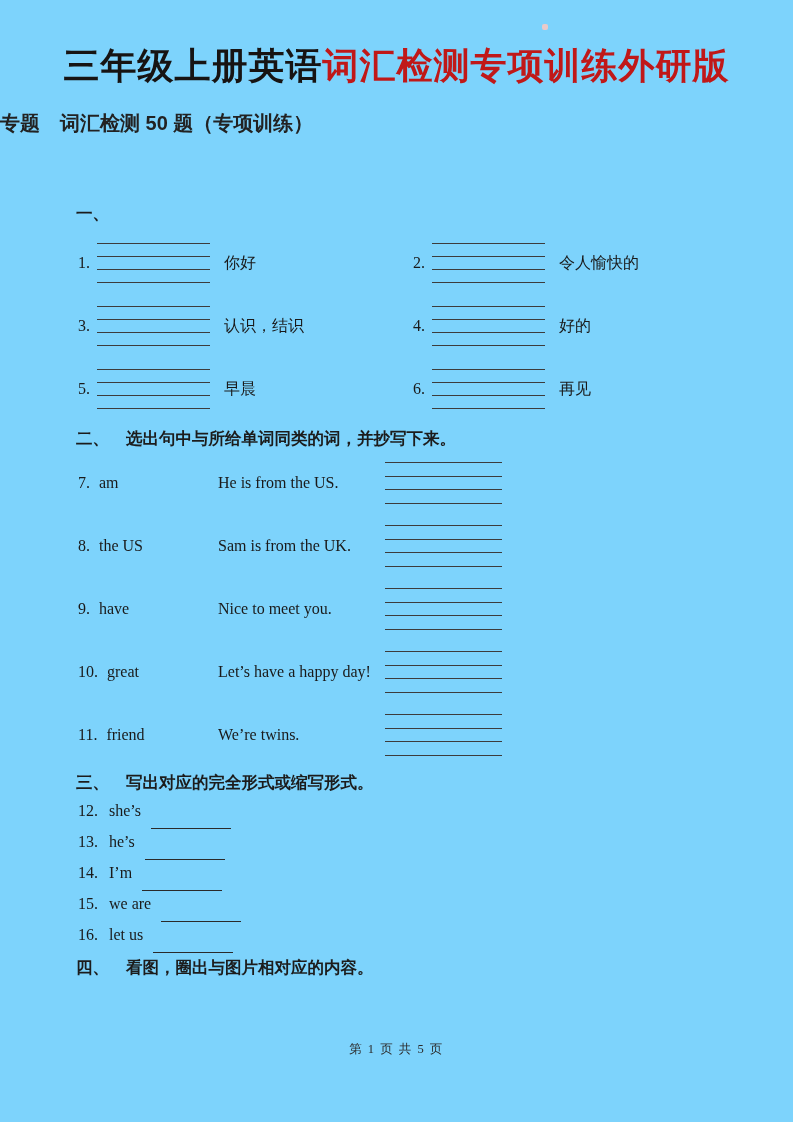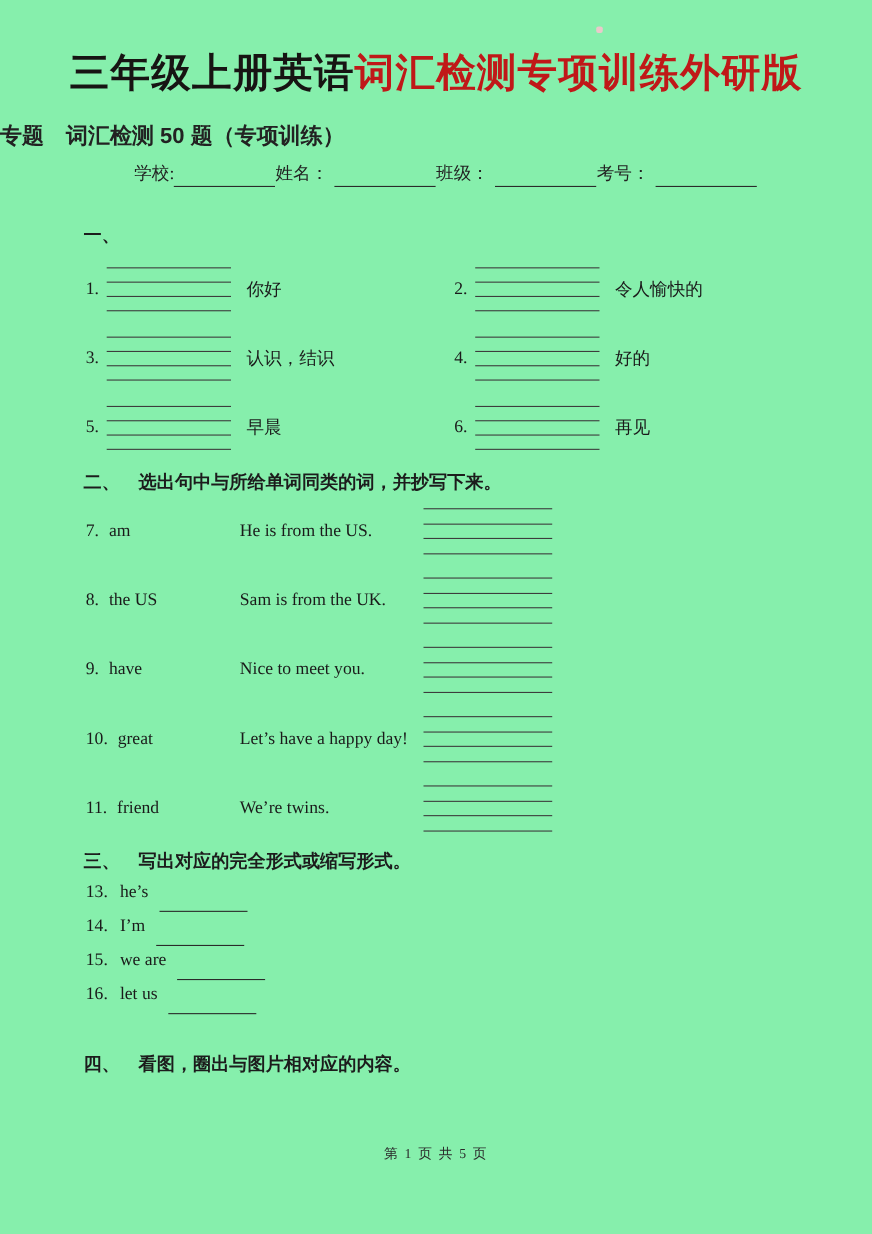--- a/index.html
+++ b/index.html
@@ -1,20 +1,20 @@
 <!DOCTYPE html>
 <html><head>
 <meta charset="utf-8">
 <style>
   html,body{margin:0;padding:0;background:#e8e8e8;}
   .page{
     position:relative;
     width:793px;height:1122px;
     margin:0 auto;
-    background:#86efac;
+    background:#7dd3fc;
     overflow:hidden;
     color:#1a1a1a;
     font-family:"Liberation Serif", serif;
   }
   
   .title{
     position:absolute;top:42px;left:0;width:100%;
     text-align:center;
     font-family:"Liberation Sans", sans-serif;
     font-weight:900;
@@ -103,30 +103,20 @@
 <div class="page">
 
   <span class="red-speck"></span>
 
   <div class="title">
     <span class="t-black">三年级上册英语</span><span class="t-red">词汇检测专项训练外研版</span>
   </div>
 
   <div class="subtitle">专题　词汇检测 50 题（专项训练）</div>
 
-  <div class="info-line">
-    <span class="info-label">学校:</span>
-    <span class="info-blank"></span>
-    <span class="info-label">姓名：</span>
-    <span class="info-blank gap"></span>
-    <span class="info-label">班级：</span>
-    <span class="info-blank gap"></span>
-    <span class="info-label">考号：</span>
-    <span class="info-blank gap"></span>
-  </div>
 
   <div class="sec-head" id="sec1-head">
     <span>一、</span>
   </div>
 
   <div class="s1-rows">
     <div class="s1-row">
       <div class="s1-item">
         <span class="s1-num">1.</span>
         <span class="grid4">
@@ -267,20 +257,25 @@
     </div>
   </div>
 
   <div class="sec-head" id="sec3-head">
     <span>三、</span>
     <span>写出对应的完全形式或缩写形式。</span>
   </div>
 
   <div class="s3-items">
     <div class="s3-item">
+      <span class="s3-num">12.</span>
+      <span class="s3-word">she’s</span>
+      <span class="s3-blank"></span>
+    </div>
+    <div class="s3-item">
       <span class="s3-num">13.</span>
       <span class="s3-word">he’s</span>
       <span class="s3-blank"></span>
     </div>
     <div class="s3-item">
       <span class="s3-num">14.</span>
       <span class="s3-word">I’m</span>
       <span class="s3-blank"></span>
     </div>
     <div class="s3-item">

